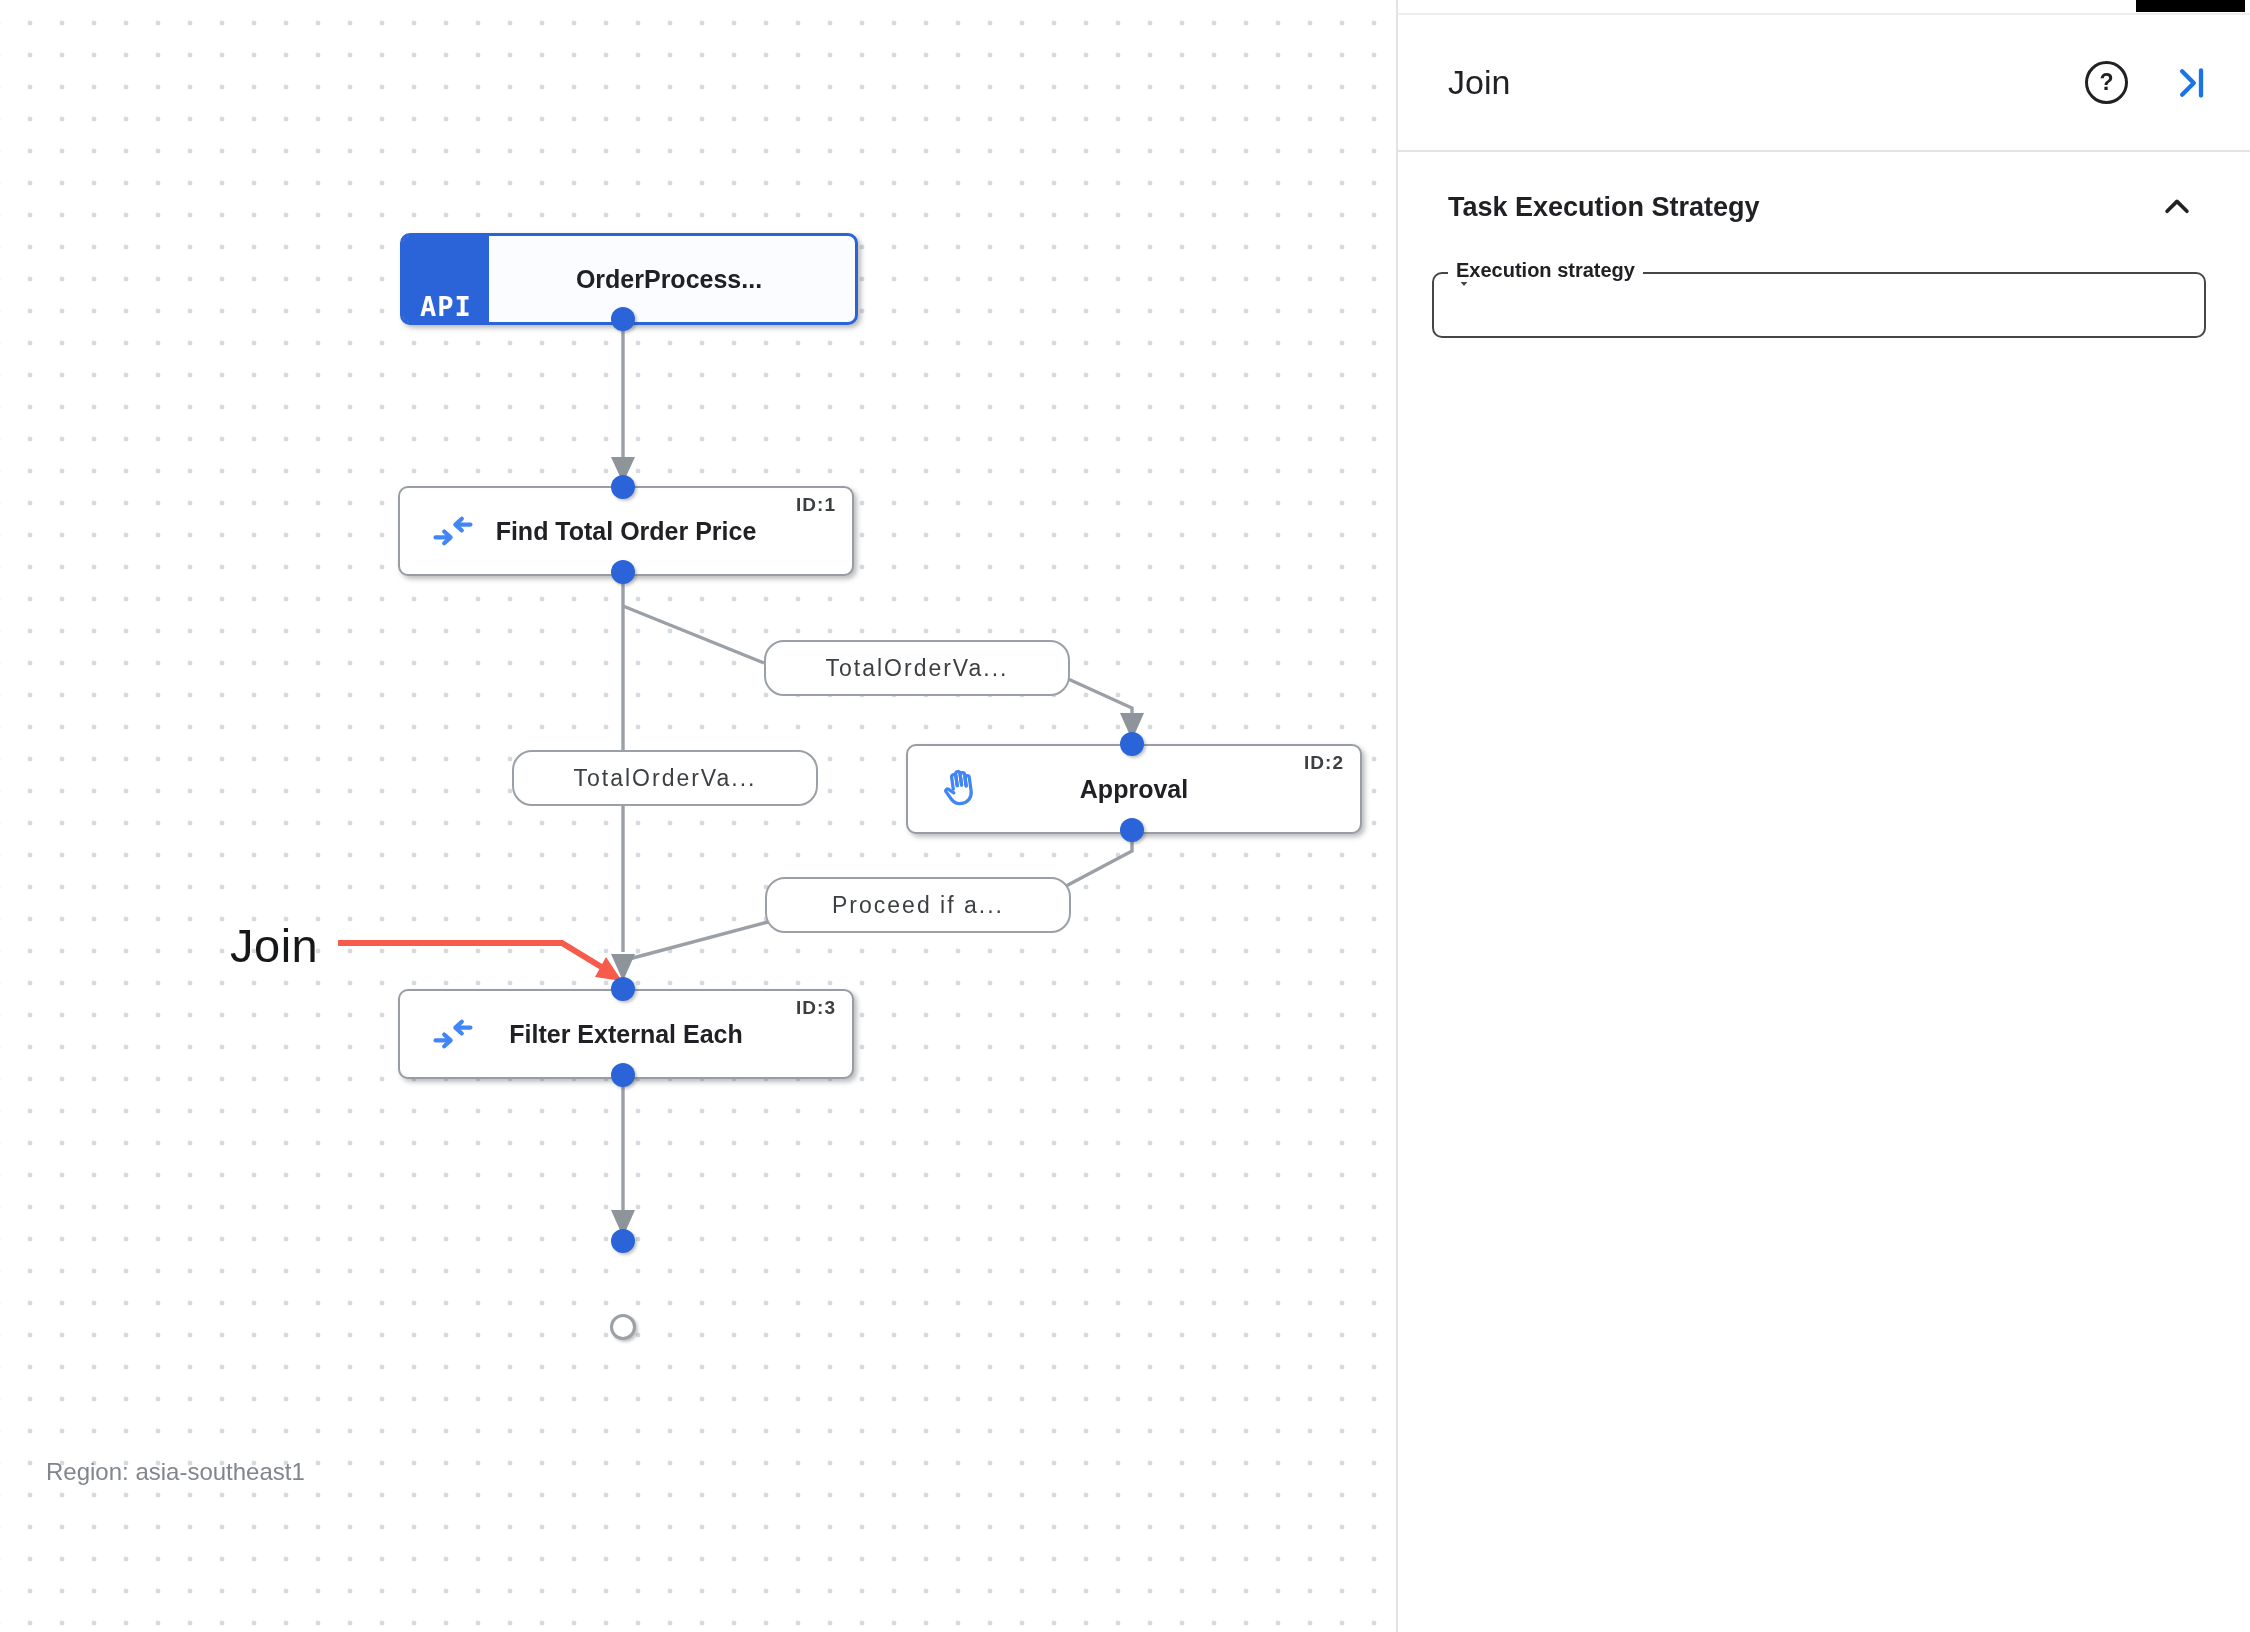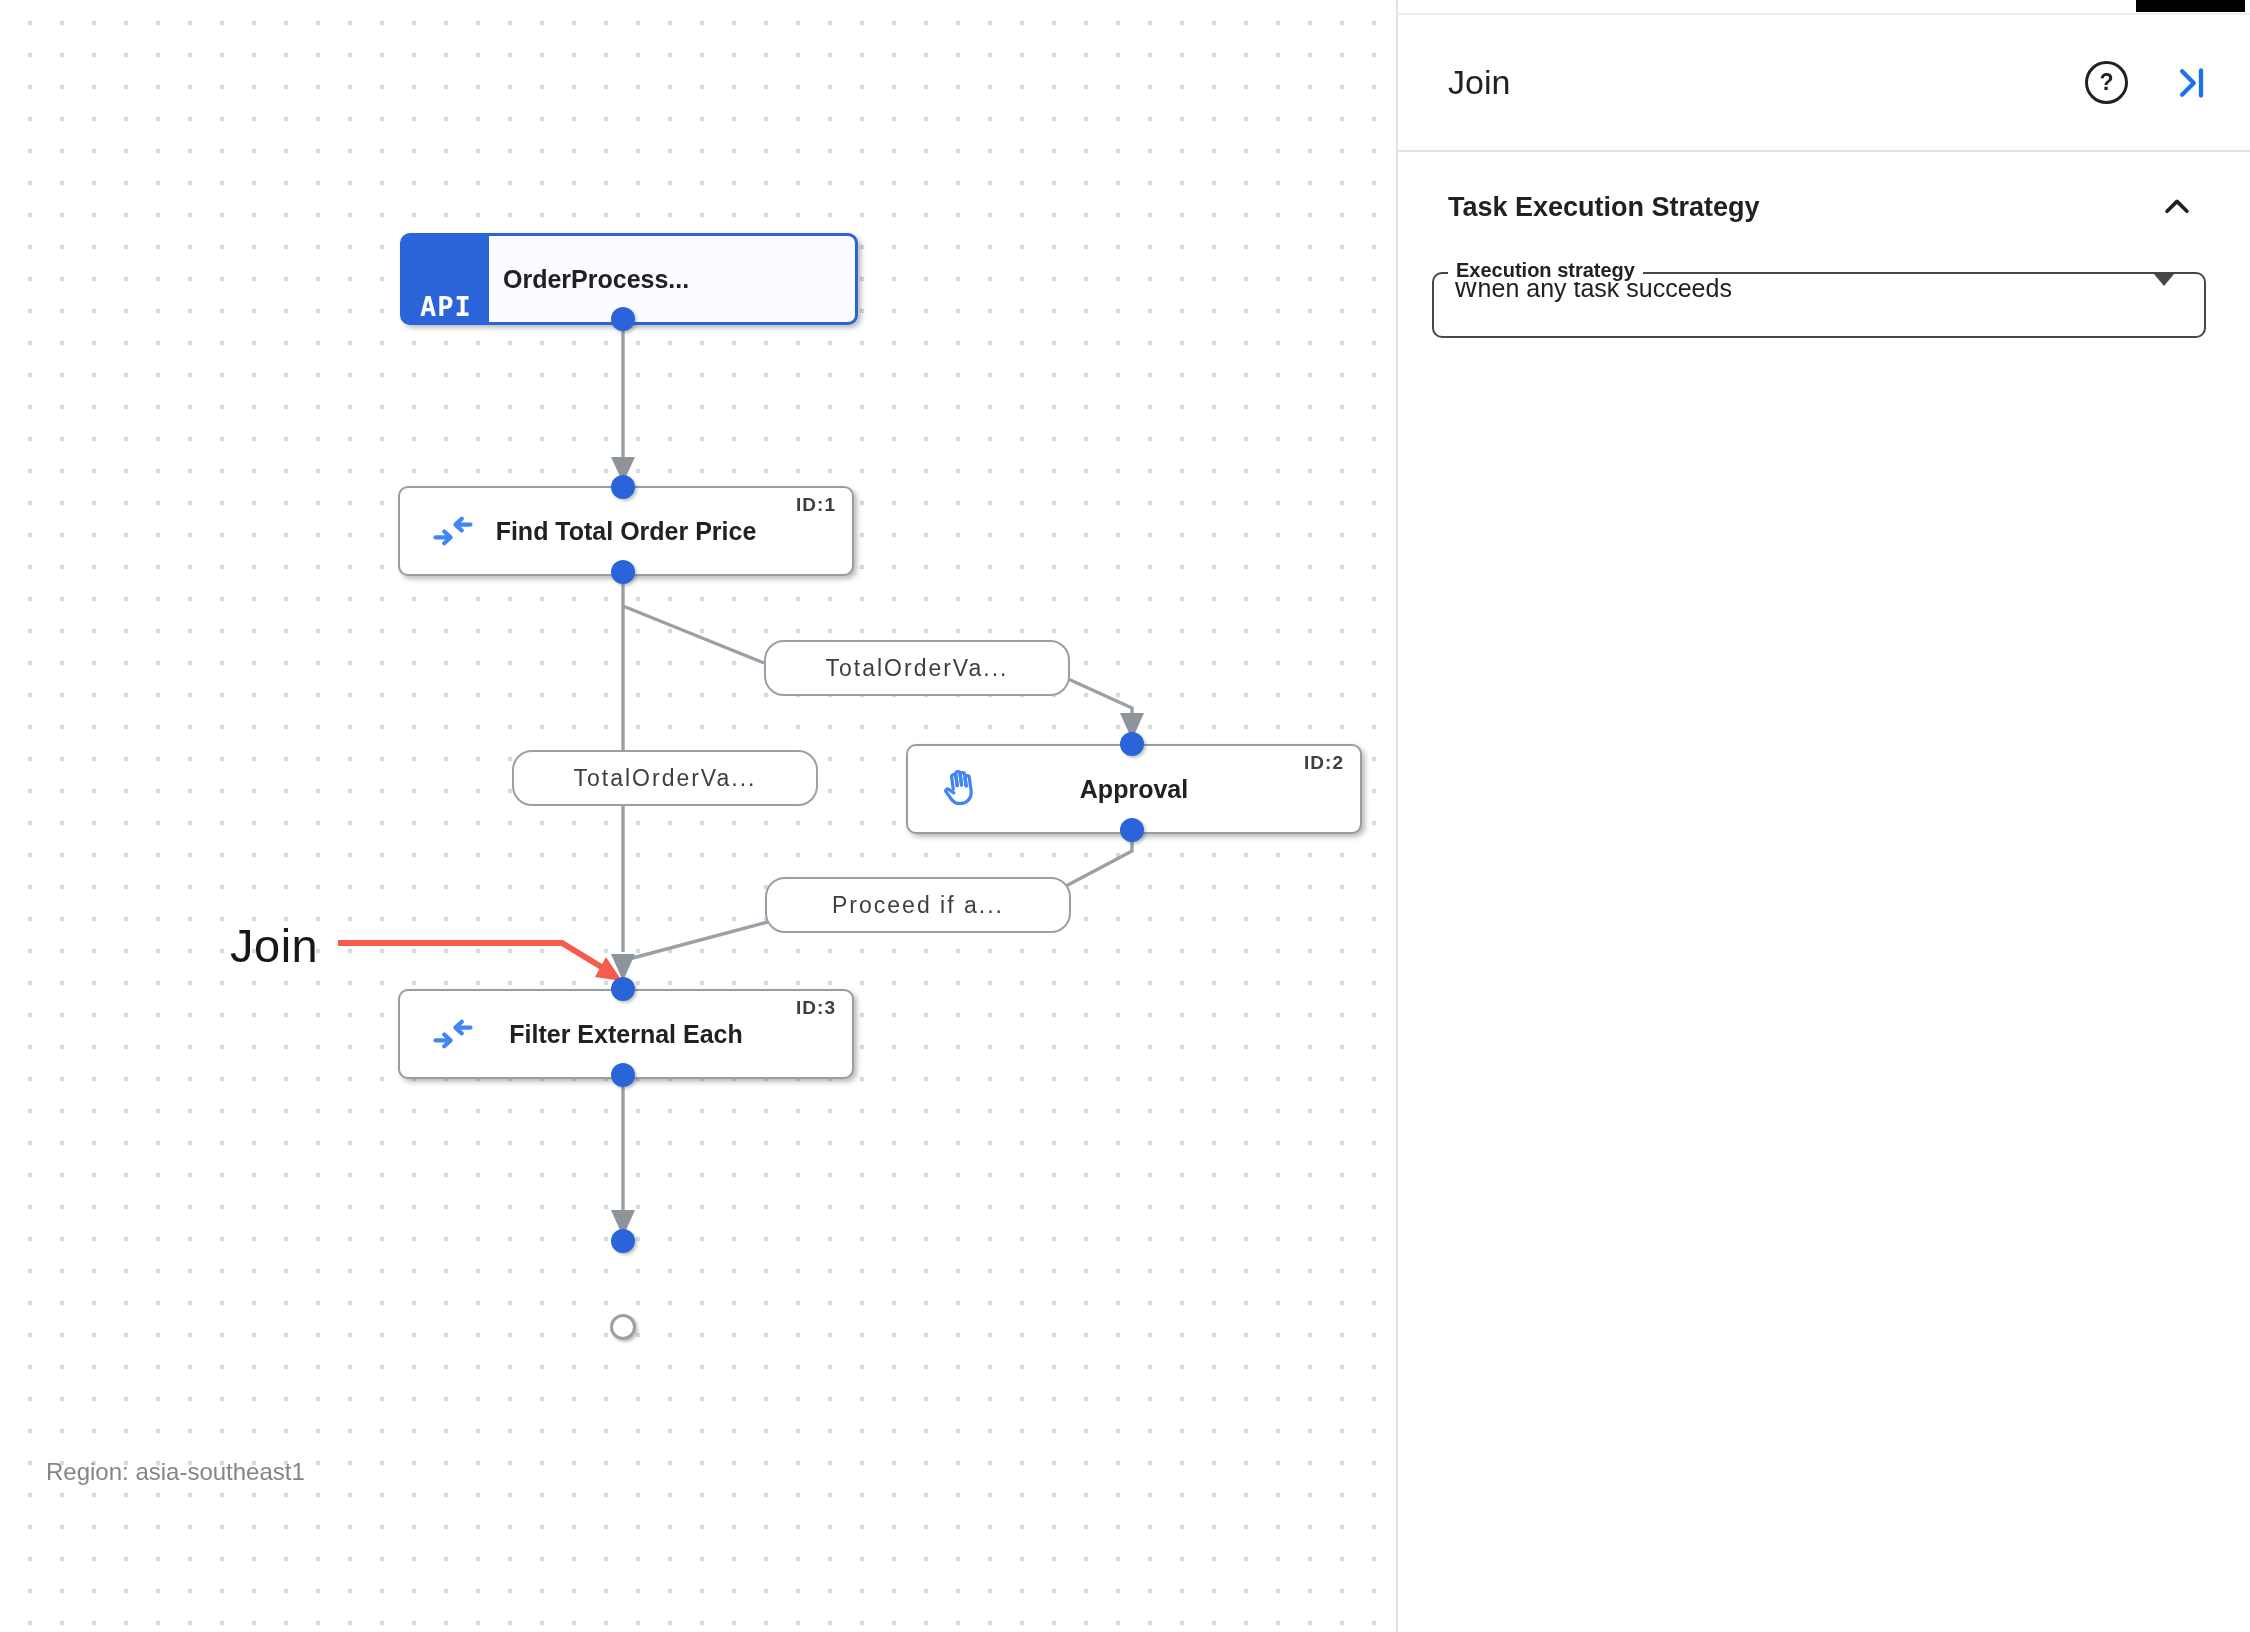--- a/index.html
+++ b/index.html
@@ -11,21 +11,21 @@
     background-size:32px 32px;background-position:14px 7px;}
   .edges{position:absolute;left:0;top:0;z-index:1;}
 
   .node{position:absolute;z-index:3;background:#fff;border:2px solid #979da3;border-radius:10px;
     box-shadow:3px 3px 5px rgba(60,64,67,.35);display:flex;align-items:center;}
   .node--trigger{border:3px solid #2b63d9;background:#fbfcff;}
   .chip{width:86px;align-self:stretch;background:#2b63d9;border-radius:6px 0 0 6px;
     display:flex;align-items:flex-end;justify-content:center;}
   .chip span{color:#fff;font-family:"DejaVu Sans Mono",monospace;font-weight:bold;font-size:27px;letter-spacing:1px;}
   .node-title{flex:1;text-align:center;font-size:25px;font-weight:bold;color:#202124;padding:0 20px;}
-  .node-title--left{text-align:left;padding-left:14px;}
+  .node-title--left{text-align:center;padding-left:14px;}
   .node-id{position:absolute;top:6px;right:16px;font-size:19px;font-weight:bold;color:#3c4043;letter-spacing:1px;}
   .node-icon{position:absolute;left:30px;top:50%;transform:translateY(-50%);width:46px;height:46px;
     display:flex;align-items:center;justify-content:center;}
   .node-icon--hand svg{transform:rotate(-8deg);}
   .icon-infinity{font-size:46px;line-height:40px;font-weight:bold;color:#4285f4;}
 
   .dot{position:absolute;z-index:4;width:24px;height:24px;border-radius:50%;background:#2b63d9;
     transform:translate(-50%,-50%);box-shadow:2px 2px 3px rgba(60,64,67,.3);}
   .dot--hollow{background:#fff;border:3.5px solid #9aa0a6;width:20px;height:20px;}
 
@@ -182,20 +182,19 @@
         <div class="section-heading">Task Execution Strategy</div>
         <div class="icon-chevron-up">
           <svg viewBox="0 0 24 24" width="34" height="34">
             <path d="M5 15 L12 8 L19 15" stroke="#202124" stroke-width="2.6" fill="none" stroke-linecap="round" stroke-linejoin="round"></path>
           </svg>
         </div>
       </div>
 
       <div class="field">
         <span class="field-label">Execution strategy</span>
-        <span class="field-value">When any task succeeds</span>
         <span class="caret-down"></span>
       </div>
     </div>
   </div>
 
   <div class="artifact-bar"></div>
 </div>
 
 </body></html>

